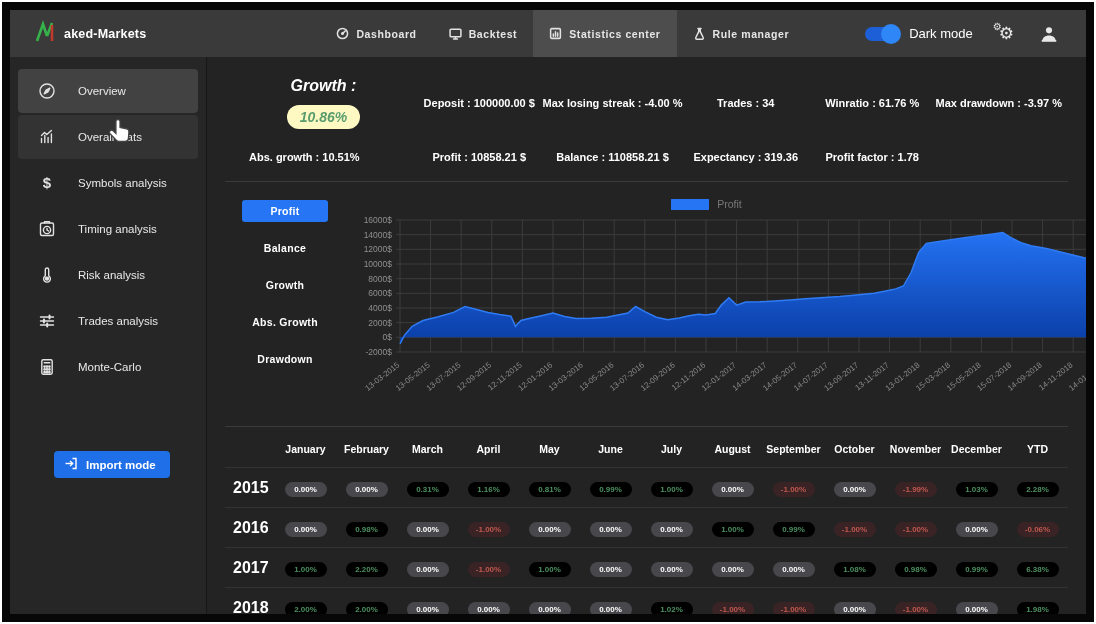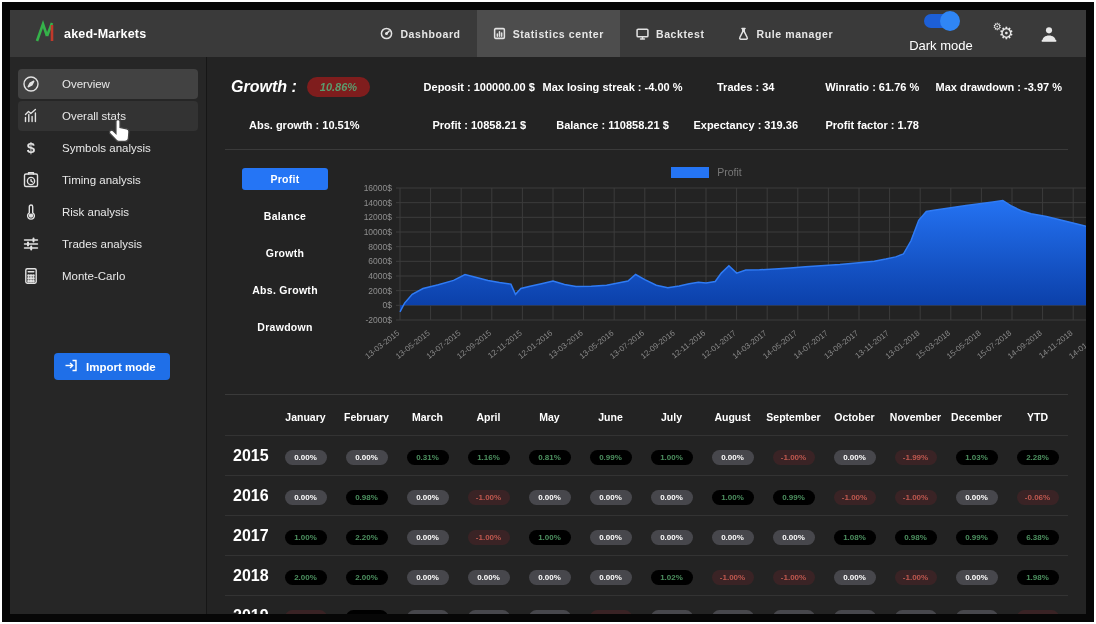--- a/index.html
+++ b/index.html
@@ -11,49 +11,49 @@
   
   .navbar { height:47px; background:#3a3a3a; display:flex; align-items:stretch; flex:0 0 47px; }
   .brand { display:flex; align-items:center; gap:4px; padding:0 18px 0 24px; cursor:pointer;justify-content:flex-end; }
   .brand-text { color:#fff; font-weight:bold; font-size:12.5px; letter-spacing:.2px; }
   .nav-tabs { display:flex; align-items:stretch; margin-left:auto; }
   .nav-tab { display:flex; align-items:center; gap:7px; padding:0 16px; color:#e6e6e6;
     font-size:10.5px; font-weight:bold; letter-spacing:.6px; cursor:pointer; }
   .nav-tab.active { background:#4d4d4d; }
   .nav-tab .ic { display:inline-flex; }
   .nav-right { display:flex; align-items:center; gap:26px; margin-left:60px; padding-right:28px; }
-  .darkmode { display:flex; align-items:center; gap:10px; cursor:pointer;flex-direction:column; }
+  .darkmode { display:flex; align-items:center; gap:10px; cursor:pointer; }
   .toggle-track { width:34px; height:14px; border-radius:7px; background:#1d5fd6; position:relative; display:inline-block; }
   .toggle-knob { position:absolute; right:-2px; top:-3px; width:20px; height:20px; border-radius:50%; background:#2f86f6; }
   .darkmode-label { color:#fff; font-size:13px; }
   .icon-btn { color:#e8e8e8; cursor:pointer; display:inline-flex; position:relative; }
   .gear-big { font-size:17px; line-height:1; }
   .gear-small { position:absolute; font-size:10px; left:-6px; top:-4px; }
 
   
   .body-row { flex:1; display:flex; min-height:0; }
   .sidebar { width:197px; background:#262626; border-right:1px solid #161616; padding-top:10px; }
   .main { flex:1; padding:0 18px; overflow:hidden; }
 
   
-  .side-item { display:flex; align-items:center; gap:22px; height:30px; margin:2px 8px; padding-left:4px;
+  .side-item { display:flex; align-items:center; gap:22px; height:44px; margin:2px 8px; padding-left:20px;
     border-radius:4px; color:#e8e8e8; font-size:11.5px; cursor:pointer; }
   .side-item.active { background:#424242; }
   .side-item.hovered { background:#333333; }
   .side-item .ic { width:18px; display:inline-flex; justify-content:center; }
   .import-btn { display:flex; align-items:center; gap:8px; margin:62px auto 0 44px; background:#1f6fe8;
     border:none; color:#fff; font-weight:bold; font-size:11.5px; padding:6px 14px 6px 10px;
     border-radius:4px; cursor:pointer; font-family:inherit; }
 
   
   .stats-grid { display:grid; grid-template-columns:185px repeat(5,1fr); row-gap:22px; padding:20px 6px 4px 6px; align-items:center; }
-  .stat-cell { color:#fff; font-size:11px; font-weight:bold; text-align:center; white-space:nowrap; }
+  .stat-cell { color:#fff; font-size:11px; font-weight:bold; text-align:center; white-space:nowrap;flex-direction:column; }
   .growth-cell { display:flex; align-items:center; gap:10px; }
   .growth-label { color:#fff; font-size:16px; font-weight:bold; font-style:italic; }
-  .growth-pill { background:#7f1d1d; color:#5a9c6e; font-size:11px; font-weight:bold; font-style:italic;
+  .growth-pill { background:#fef9c3; color:#5a9c6e; font-size:14px; font-weight:bold; font-style:italic;
     padding:4px 13px; border-radius:13px; }
   .abs-growth { text-align:left; padding-left:18px; }
   hr.sep { border:none; border-top:1px solid #3a3a3a; margin:14px 0 0 0; }
 
   
   .chart-section { display:flex; padding-top:14px; }
   .chart-controls { width:120px; display:flex; flex-direction:column; gap:15px; padding-top:4px; flex:0 0 120px; }
   .chart-btn { background:transparent; border:none; color:#fff; font-weight:bold; font-size:10.5px;
     letter-spacing:.3px; cursor:pointer; padding:5px 0; width:86px; align-self:center; font-family:inherit; }
   .chart-btn.active { background:#2575f5; border-radius:3px; }
@@ -101,37 +101,37 @@
           <div class="nav-tab">
             <span class="ic">
               <svg width="13" height="13" viewBox="0 0 12 12" fill="none" stroke="#e2e2e2" stroke-width="1.4" stroke-linecap="round" stroke-linejoin="round">
                 <circle cx="6" cy="6" r="4.7"></circle>
                 <path d="M6 6l2.4-2.2"></path>
                 <circle cx="6" cy="6" r=".7" fill="#e2e2e2"></circle>
               </svg>
             </span>
             <span>Dashboard</span>
           </div>
+          <div class="nav-tab">
+            <span class="ic">
+              <svg width="13" height="13" viewBox="0 0 12 12" fill="none" stroke="#e2e2e2" stroke-width="1.4" stroke-linecap="round" stroke-linejoin="round">
+                <rect x="1" y="2" width="10" height="7" rx="1"></rect>
+                <path d="M4.2 11h3.6M6 9v2"></path>
+              </svg>
+            </span>
+            <span>Backtest</span>
+          </div>
           <div class="nav-tab active">
             <span class="ic">
               <svg width="13" height="13" viewBox="0 0 12 12" fill="none" stroke="#e2e2e2" stroke-width="1.4" stroke-linecap="round" stroke-linejoin="round">
                 <rect x="1.5" y="1.5" width="9" height="9" rx="1"></rect>
                 <path d="M4 8.5v-2M6 8.5v-4M8 8.5v-3"></path>
               </svg>
             </span>
             <span>Statistics center</span>
-          </div>
-          <div class="nav-tab">
-            <span class="ic">
-              <svg width="13" height="13" viewBox="0 0 12 12" fill="none" stroke="#e2e2e2" stroke-width="1.4" stroke-linecap="round" stroke-linejoin="round">
-                <rect x="1" y="2" width="10" height="7" rx="1"></rect>
-                <path d="M4.2 11h3.6M6 9v2"></path>
-              </svg>
-            </span>
-            <span>Backtest</span>
           </div>
           <div class="nav-tab">
             <span class="ic">
               <svg width="13" height="13" viewBox="0 0 12 12" fill="none" stroke="#e2e2e2" stroke-width="1.4" stroke-linecap="round" stroke-linejoin="round">
                 <path d="M4.6 1.3h2.8M5.3 1.3v3L2.6 9.7a1 1 0 0 0 .9 1.5h5a1 1 0 0 0 .9-1.5L6.7 4.3v-3"></path>
               </svg>
             </span>
             <span>Rule manager</span>
           </div>
         </nav>

